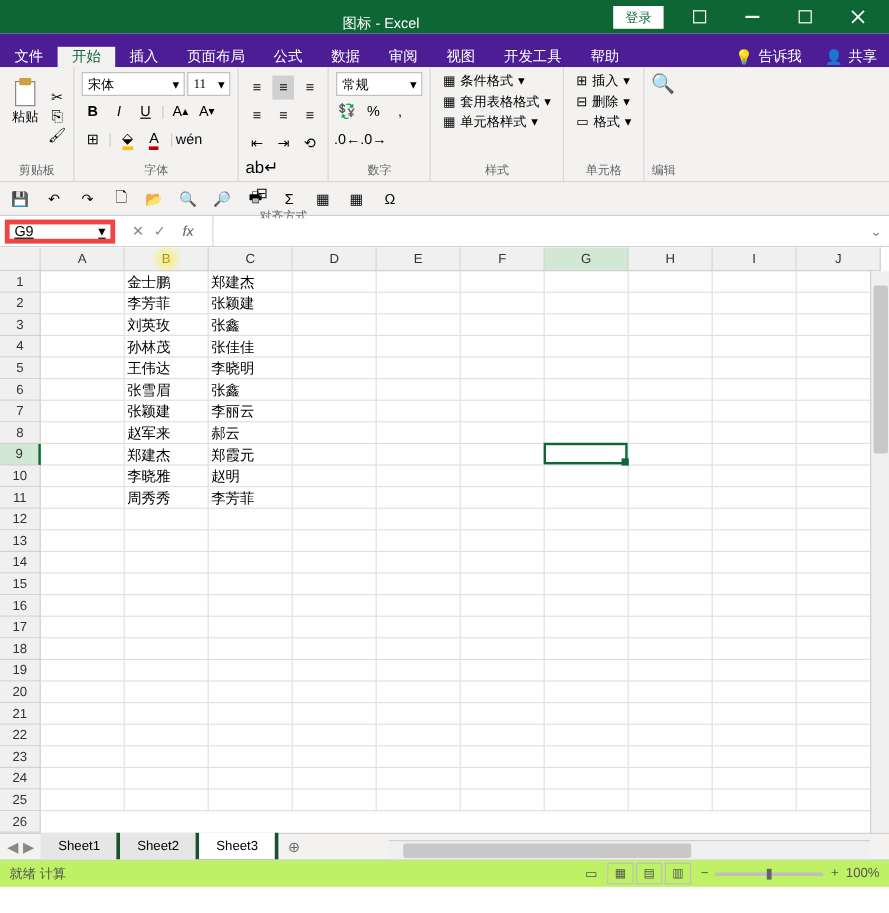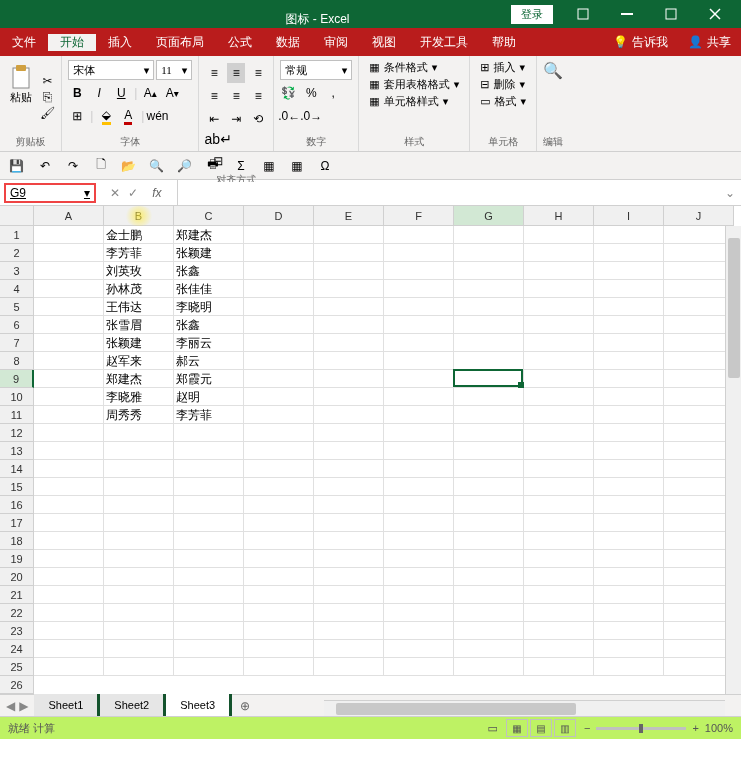--- a/index.html
+++ b/index.html
@@ -4,21 +4,21 @@
 <style>
 * { box-sizing: border-box; margin: 0; padding: 0; }
 body { font-family: "Microsoft YaHei", Arial, sans-serif; font-size: 12px; background: #fff; overflow: hidden; width: 741px; height: 761px; }
 
 .titlebar { height: 28px; background: #0e6635; color: #fff; display: flex; align-items: flex-end; justify-content: space-between; padding: 0 4px; }
 .titlebar-center { flex: 1; text-align: center; font-size: 12px; }
 .titlebar-right { display: flex; gap: 0; align-items: center; }
 .win-btn { width: 44px; height: 28px; display: flex; align-items: center; justify-content: center; color: #fff; }
 .login-btn { background: #fff; color: #0e6635; padding: 2px 10px; font-size: 11px; margin-right: 8px; }
 
-.menubar { height: 28px; background: #b91c1c; display: flex; align-items: center; color: #fff; }
+.menubar { height: 28px; background: #4c1d95; display: flex; align-items: flex-end; color: #fff; }
 .menu-item { padding: 0 12px; display: flex; align-items: center; cursor: pointer; font-size: 12px; }
 .menu-item.active { background: #f3f2f1; color: #0e6635; }
 .tell-me { margin-left: auto; display: flex; align-items: center; padding: 0 10px; gap: 4px; }
 .share { display: flex; align-items: center; padding: 0 10px; gap: 4px; }
 
 .ribbon { height: 96px; background: #f3f2f1; border-bottom: 1px solid #d0d0d0; display: flex; }
 .ribbon-group { border-right: 1px solid #d9d9d9; padding: 4px 6px 2px; display: flex; flex-direction: column; justify-content: space-between; }
 .ribbon-group-title { text-align: center; font-size: 10px; color: #666; margin-top: 2px; height: 14px; }
 .ribbon-content { display: flex; gap: 4px; flex: 1; }
 .clipboard-col { display: flex; flex-direction: column; align-items: center; justify-content: center; gap: 2px; }
@@ -29,21 +29,21 @@
 .font-size { width: 36px; }
 .btn-row { display: flex; gap: 4px; align-items: center; margin-top: 3px; }
 .icon-btn { width: 18px; height: 20px; display: inline-flex; align-items: center; justify-content: center; font-size: 12px; }
 .vert-col { display: flex; flex-direction: column; gap: 2px; font-size: 11px; }
 .vert-item { display: flex; align-items: center; gap: 4px; padding: 0 4px; white-space: nowrap; }
 
 .qat { height: 28px; background: #f3f2f1; border-bottom: 1px solid #d0d0d0; display: flex; align-items: center; padding: 0 8px; gap: 10px; }
 .qat-btn { width: 18px; height: 18px; display: inline-flex; align-items: center; justify-content: center; }
 
 .formula-bar { height: 26px; background: #fff; border-bottom: 1px solid #d0d0d0; display: flex; align-items: center; }
-.name-box { width: 92px; border: 2px solid #ef4444; height: 20px; margin: 0 4px; padding: 0 4px; display: flex; align-items: center; justify-content: space-between; font-size: 12px; text-decoration: underline; }
+.name-box { width: 92px; border: 4px solid #ef4444; height: 20px; margin: 0 4px; padding: 0 4px; display: flex; align-items: center; justify-content: space-between; font-size: 12px; text-decoration: underline; }
 .fx-btns { display: flex; gap: 8px; padding: 0 10px; color: #888; border-right: 1px solid #d0d0d0; height: 100%; align-items: center; }
 .fx-label { padding: 0 6px; font-style: italic; color: #666; }
 .formula-input { flex: 1; border: none; height: 22px; padding: 0 4px; }
 .expand { width: 16px; color: #888; }
 
 .grid-area { height: 510px; background: #fff; position: relative; overflow: hidden; }
 .corner { position: absolute; left: 0; top: 0; width: 34px; height: 20px; background: #f0f0f0; border-right: 1px solid #d0d0d0; border-bottom: 1px solid #d0d0d0; }
 .col-headers { position: absolute; left: 34px; top: 0; height: 20px; display: flex; }
 .col-header { width: 70px; background: #f0f0f0; border-right: 1px solid #d0d0d0; border-bottom: 1px solid #d0d0d0; text-align: center; font-size: 11px; line-height: 20px; color: #333; }
 .col-header.sel { background: #d2e8d4; }

